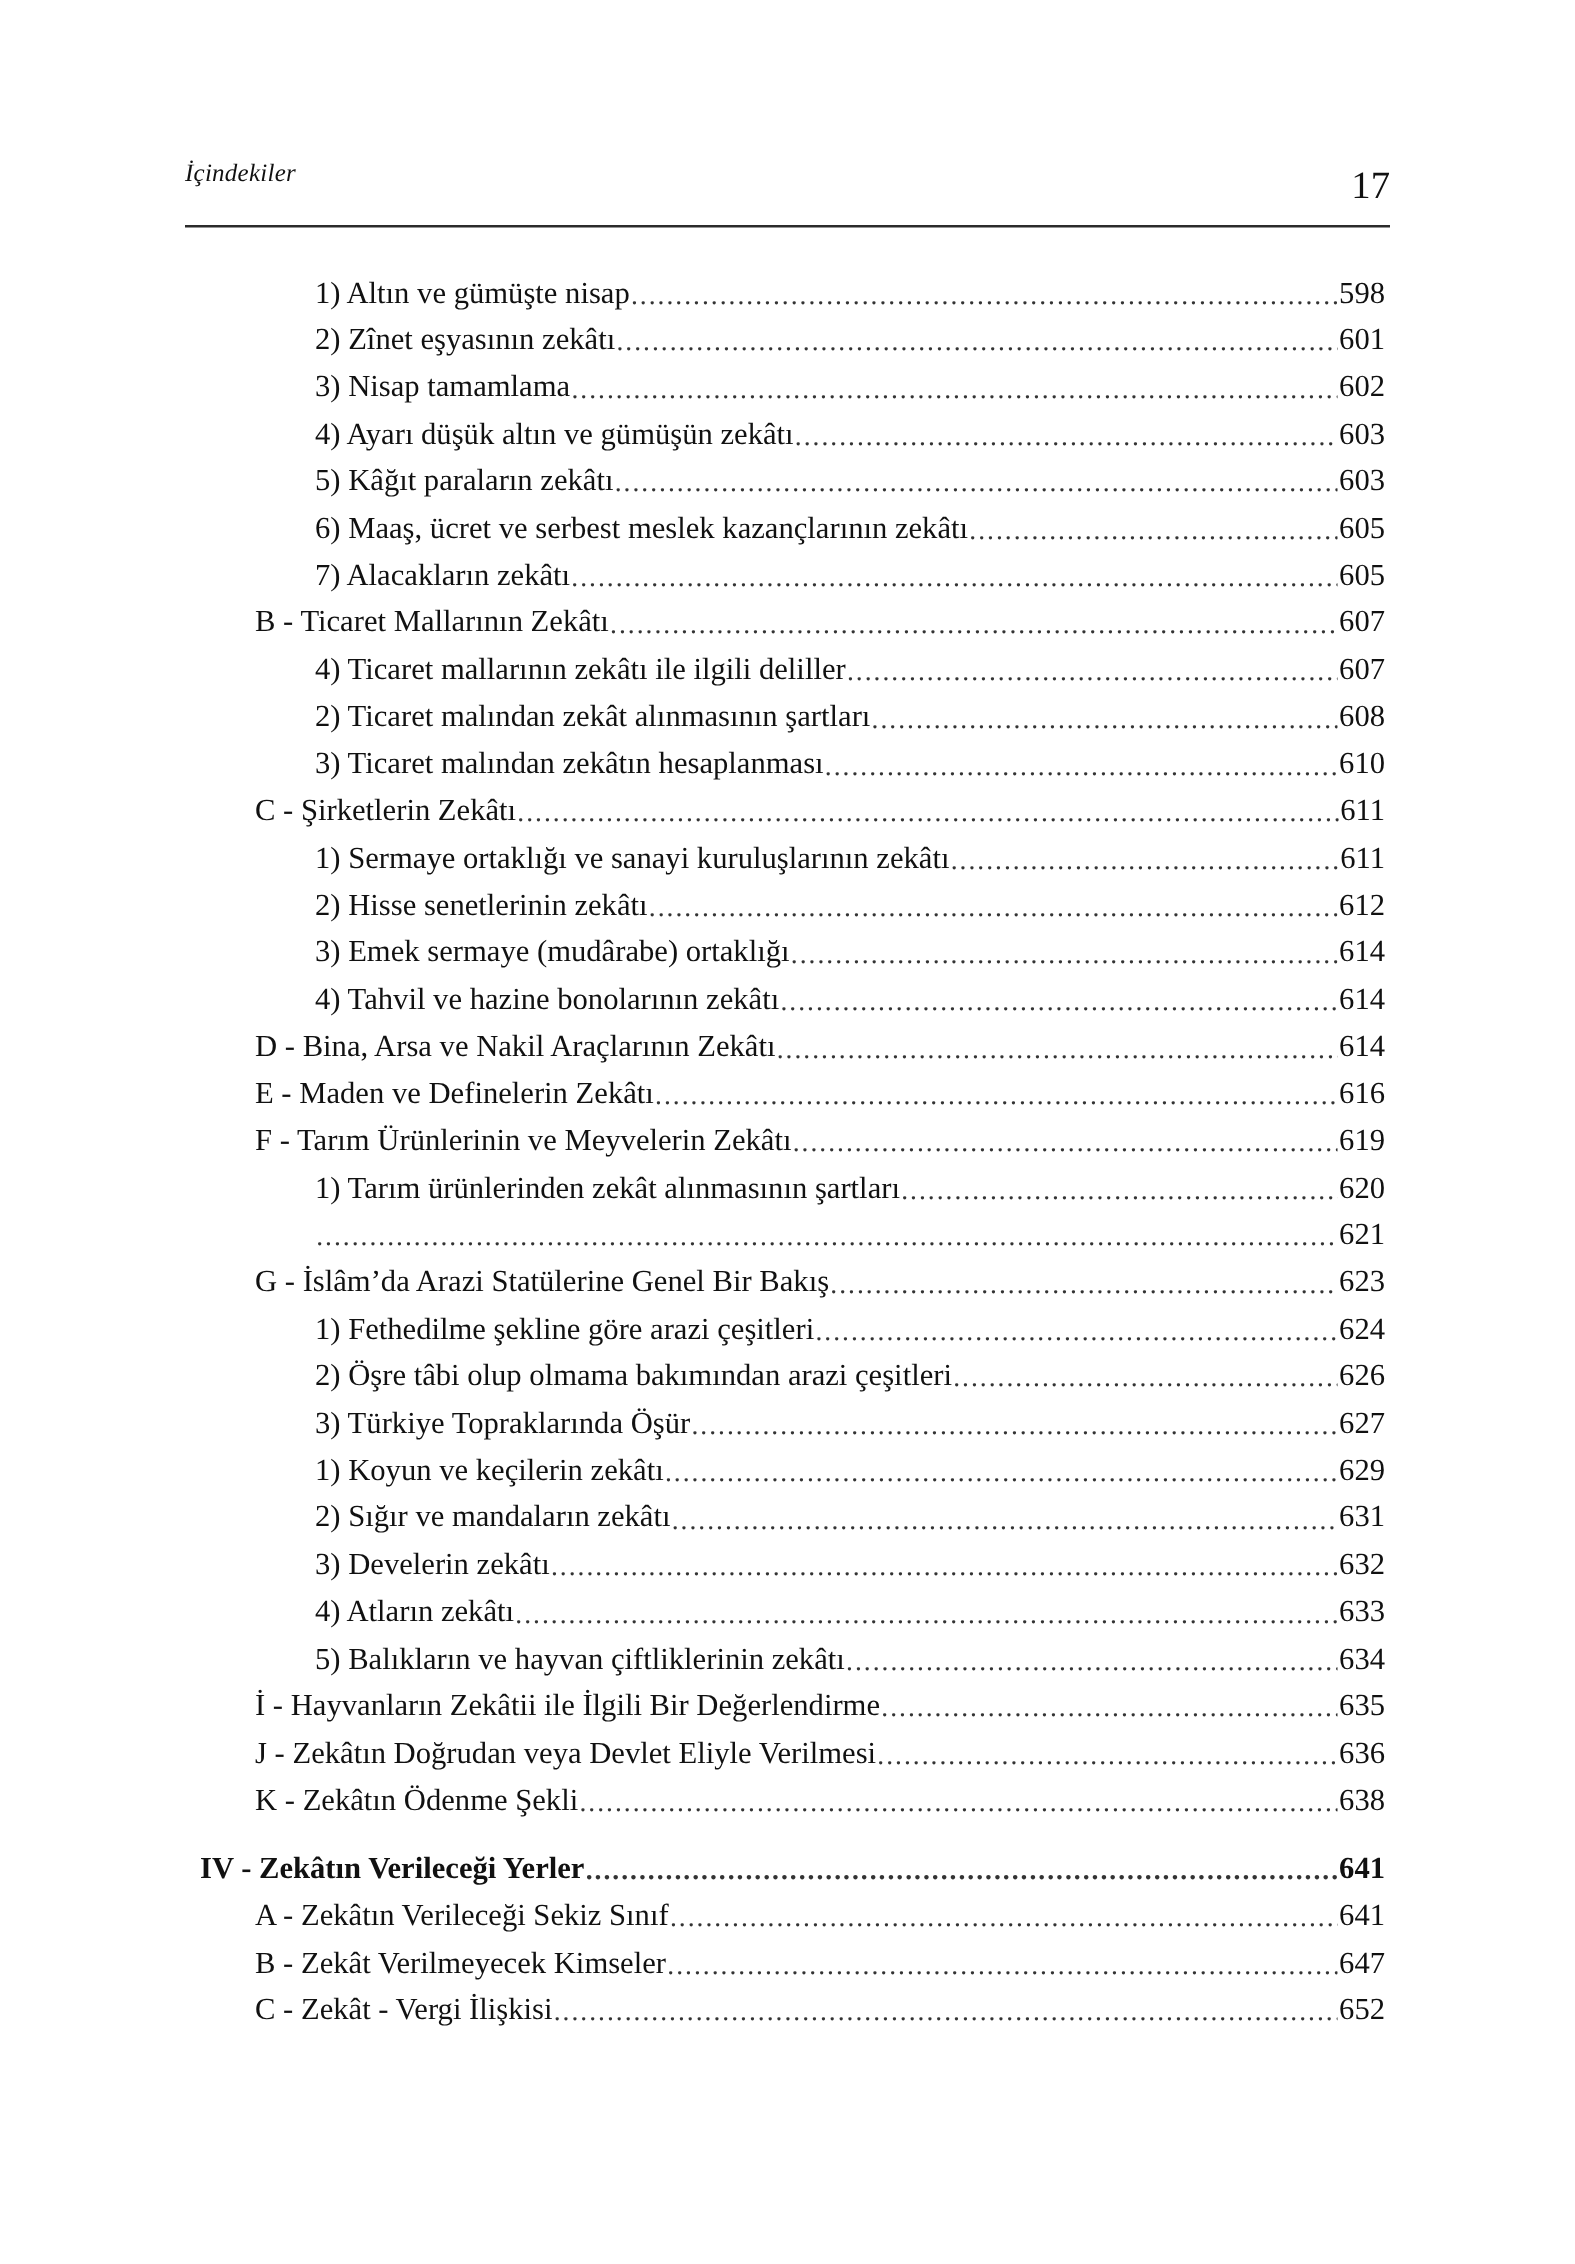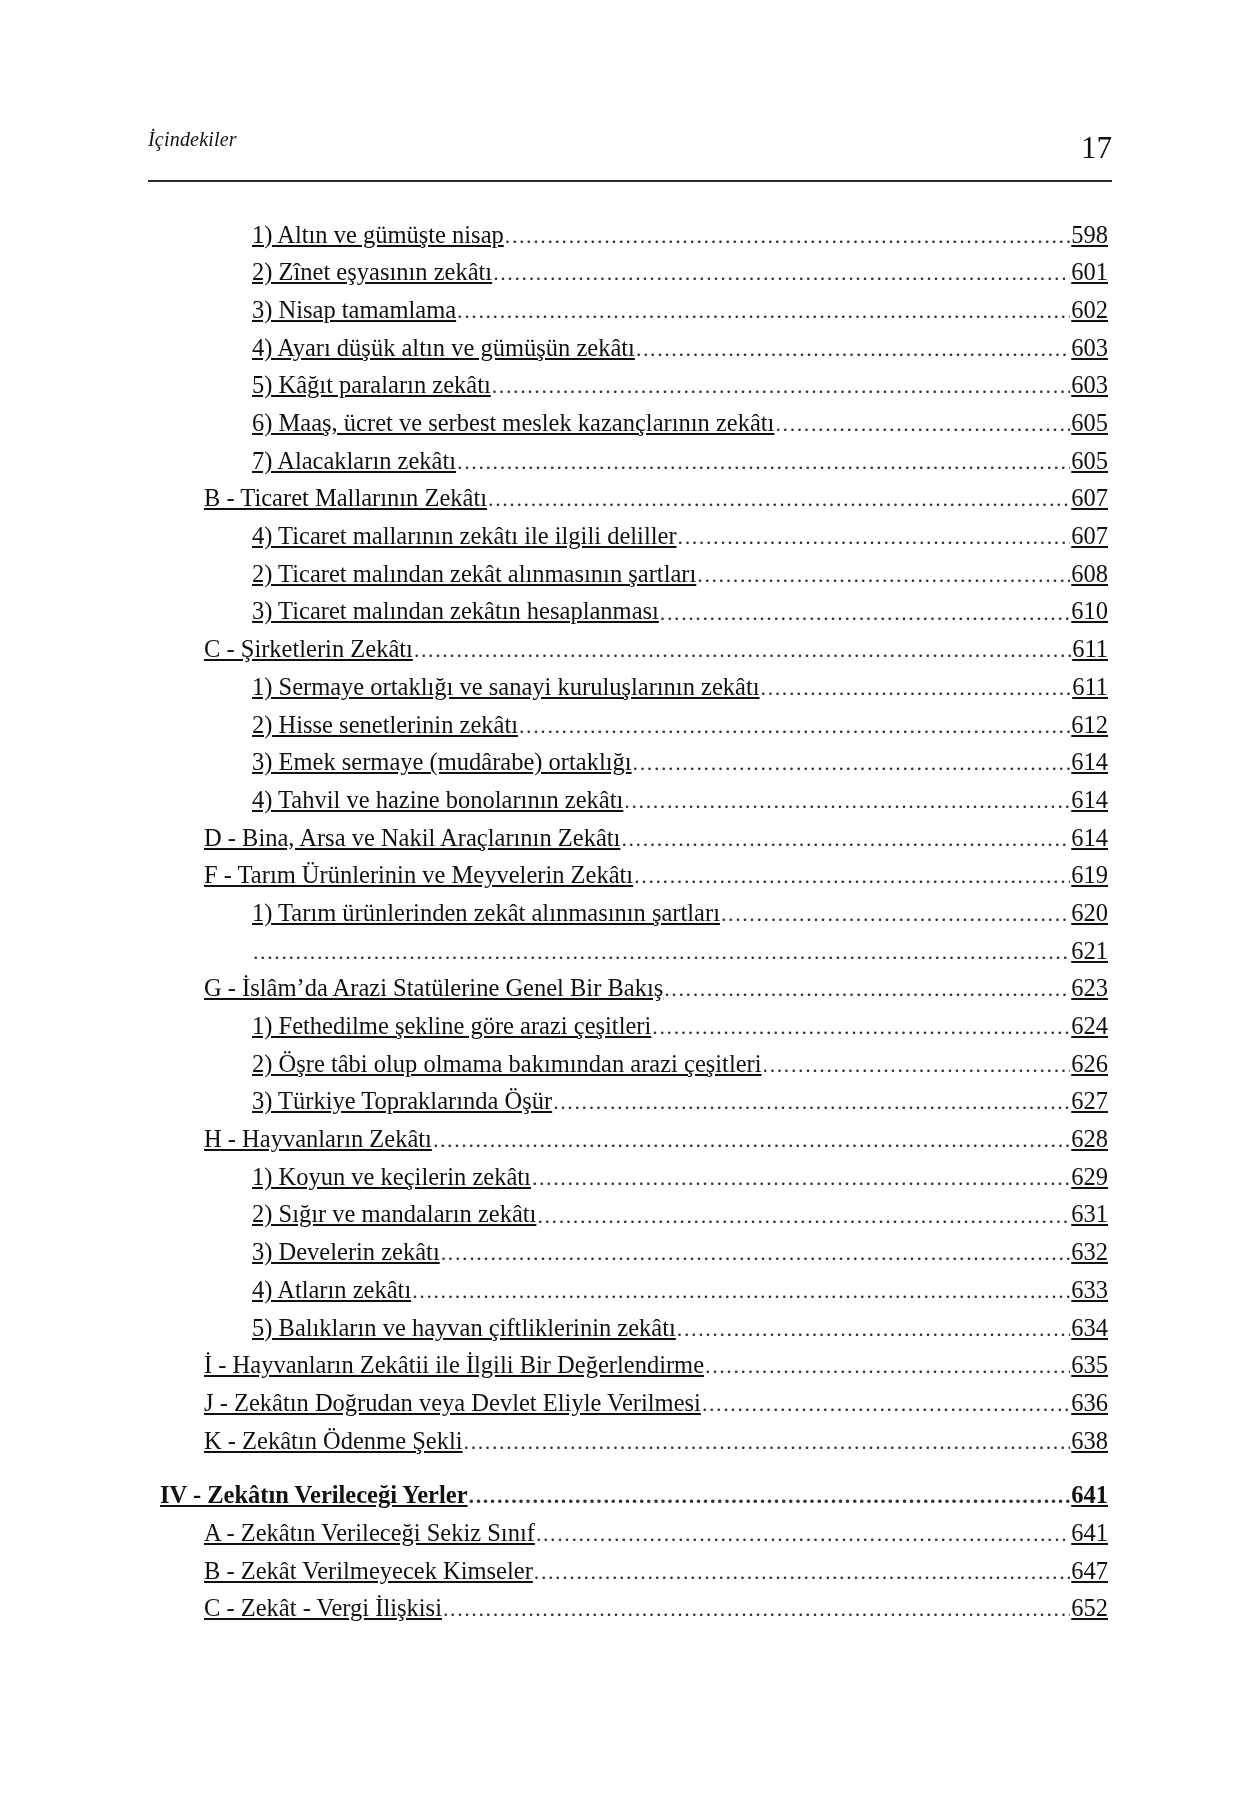--- a/index.html
+++ b/index.html
@@ -54,21 +54,20 @@
     margin: 34px 152px 0 148px;
   }
 
   .toc-entry {
     display: flex;
     align-items: flex-end;
     font-size: 24.5px;
     line-height: 1.0;
     padding: 6.6px 0;
     white-space: nowrap;
-    text-decoration: underline;
   }
 
   .toc-label {
     flex: 0 0 auto;
     display: inline-block;
   }
 
   .toc-dots {
     flex: 1 1 auto;
     overflow: hidden;
@@ -194,20 +193,25 @@
         <span class="toc-label">4) Tahvil ve hazine bonolarının zekâtı</span>
         <span class="toc-dots"></span>
         <span class="toc-page">614</span>
       </div>
       <div class="toc-entry lvl-letter">
         <span class="toc-label">D - Bina, Arsa ve Nakil Araçlarının Zekâtı</span>
         <span class="toc-dots"></span>
         <span class="toc-page">614</span>
       </div>
       <div class="toc-entry lvl-letter">
+        <span class="toc-label">E - Maden ve Definelerin Zekâtı</span>
+        <span class="toc-dots"></span>
+        <span class="toc-page">616</span>
+      </div>
+      <div class="toc-entry lvl-letter">
         <span class="toc-label">F - Tarım Ürünlerinin ve Meyvelerin Zekâtı</span>
         <span class="toc-dots"></span>
         <span class="toc-page">619</span>
       </div>
       <div class="toc-entry lvl-number">
         <span class="toc-label">1) Tarım ürünlerinden zekât alınmasının şartları</span>
         <span class="toc-dots"></span>
         <span class="toc-page">620</span>
       </div>
       <div class="toc-entry lvl-number">
@@ -226,25 +230,20 @@
       </div>
       <div class="toc-entry lvl-number">
         <span class="toc-label">2) Öşre tâbi olup olmama bakımından arazi çeşitleri</span>
         <span class="toc-dots"></span>
         <span class="toc-page">626</span>
       </div>
       <div class="toc-entry lvl-number">
         <span class="toc-label">3) Türkiye Topraklarında Öşür</span>
         <span class="toc-dots"></span>
         <span class="toc-page">627</span>
-      </div>
-      <div class="toc-entry lvl-letter">
-        <span class="toc-label">H - Hayvanların Zekâtı</span>
-        <span class="toc-dots"></span>
-        <span class="toc-page">628</span>
       </div>
       <div class="toc-entry lvl-number">
         <span class="toc-label">1) Koyun ve keçilerin zekâtı</span>
         <span class="toc-dots"></span>
         <span class="toc-page">629</span>
       </div>
       <div class="toc-entry lvl-number">
         <span class="toc-label">2) Sığır ve mandaların zekâtı</span>
         <span class="toc-dots"></span>
         <span class="toc-page">631</span>

